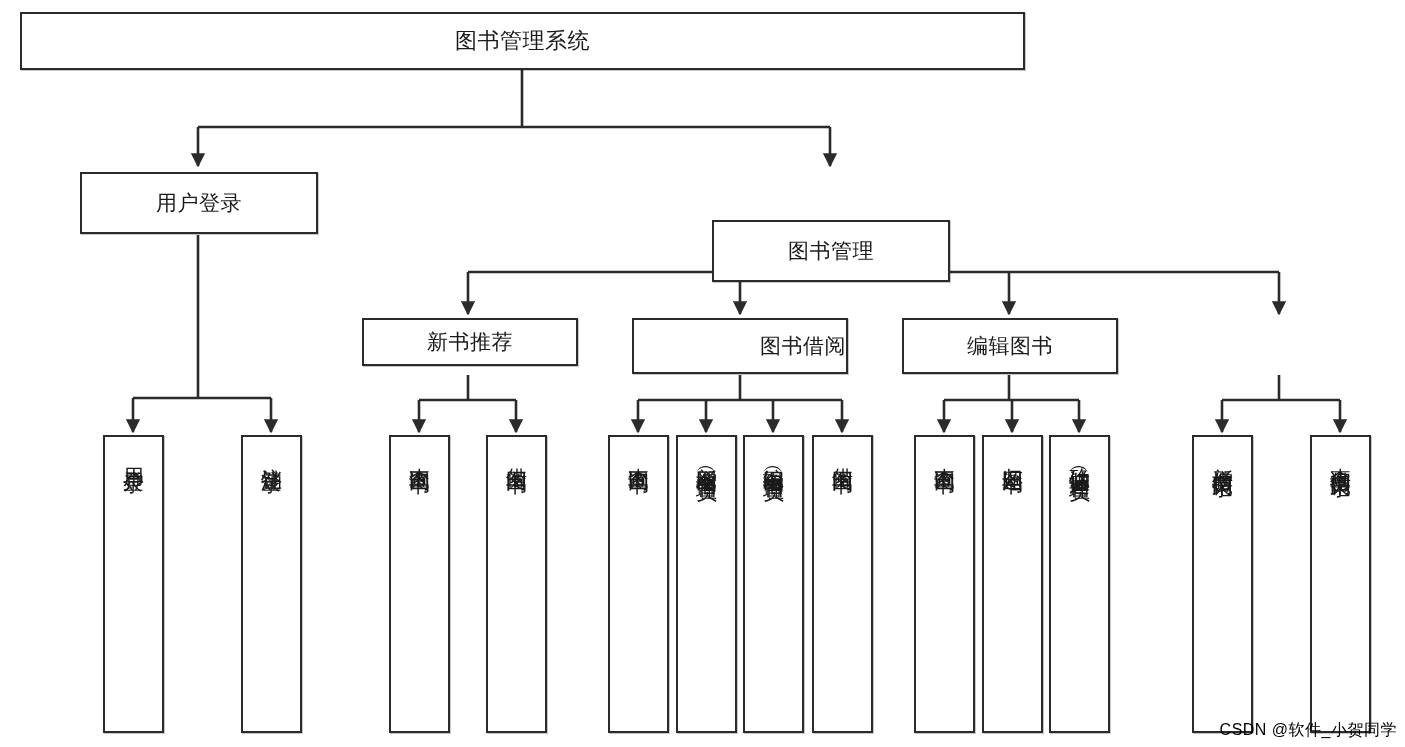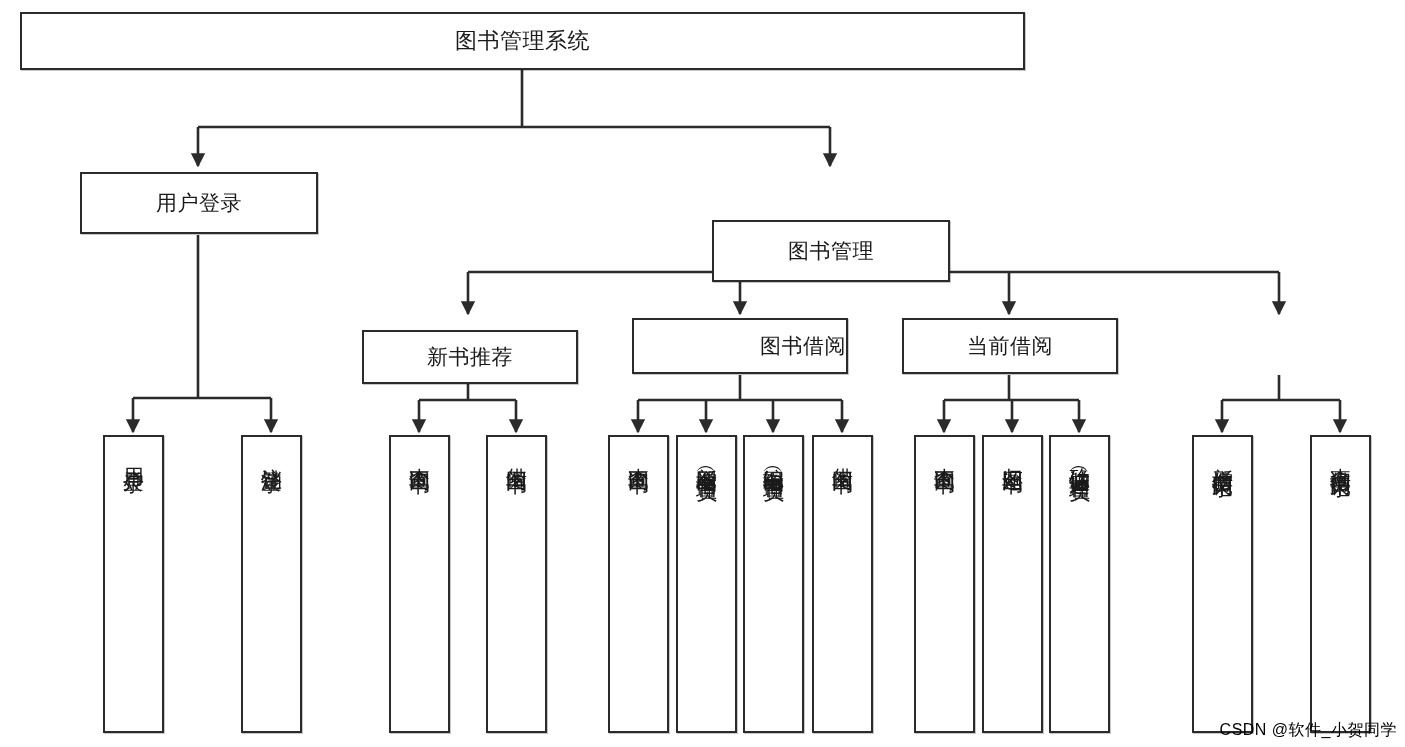--- a/index.html
+++ b/index.html
@@ -130,28 +130,28 @@
     <span class="node-label">图书管理系统</span>
   </div>
 
   <div class="node h" style="left:80px; top:172px; width:238px; height:62px;">
     <span class="node-label">用户登录</span>
   </div>
   <div class="node h" style="left:712px; top:172px; width:238px; height:62px;margin-top:48px;">
     <span class="node-label">图书管理</span>
   </div>
 
-  <div class="node h" style="left:362px; top:318px; width:216px; height:54px;margin-top:12px;">
+  <div class="node h" style="left:362px; top:318px; width:216px; height:48px;">
     <span class="node-label">新书推荐</span>
   </div>
   <div class="node h" style="left:632px; top:318px; width:216px; height:56px;justify-content:flex-end;">
     <span class="node-label">图书借阅</span>
   </div>
   <div class="node h" style="left:902px; top:318px; width:216px; height:56px;">
-    <span class="node-label">当前借阅</span>
+    <span class="node-label">编辑图书</span>
   </div>
 
   <div class="node v" style="left:103px; top:435px; width:61px; height:298px;">
     <span class="node-label">用户登录</span>
   </div>
   <div class="node v" style="left:241px; top:435px; width:61px; height:298px;">
     <span class="node-label">注销登录</span>
   </div>
 
   <div class="node v" style="left:389px; top:435px; width:61px; height:298px;">

